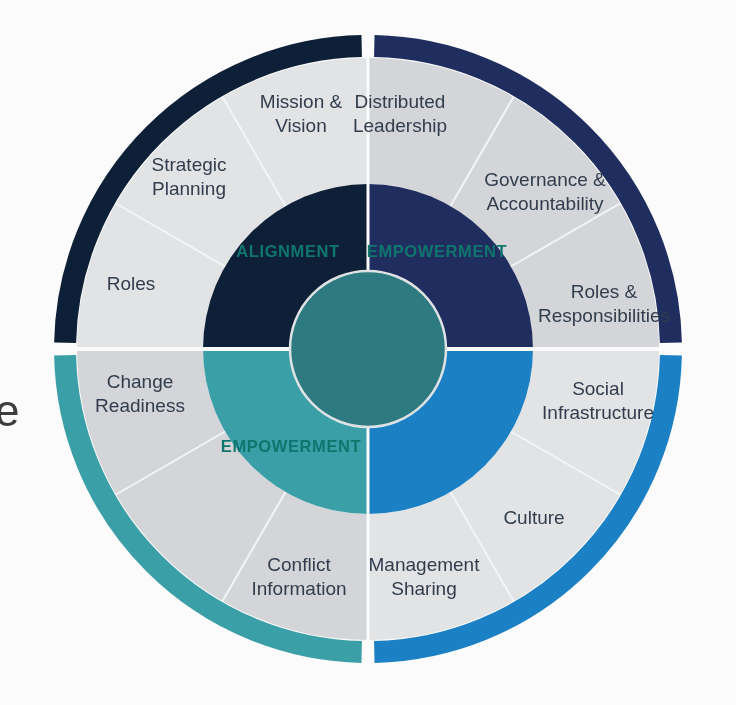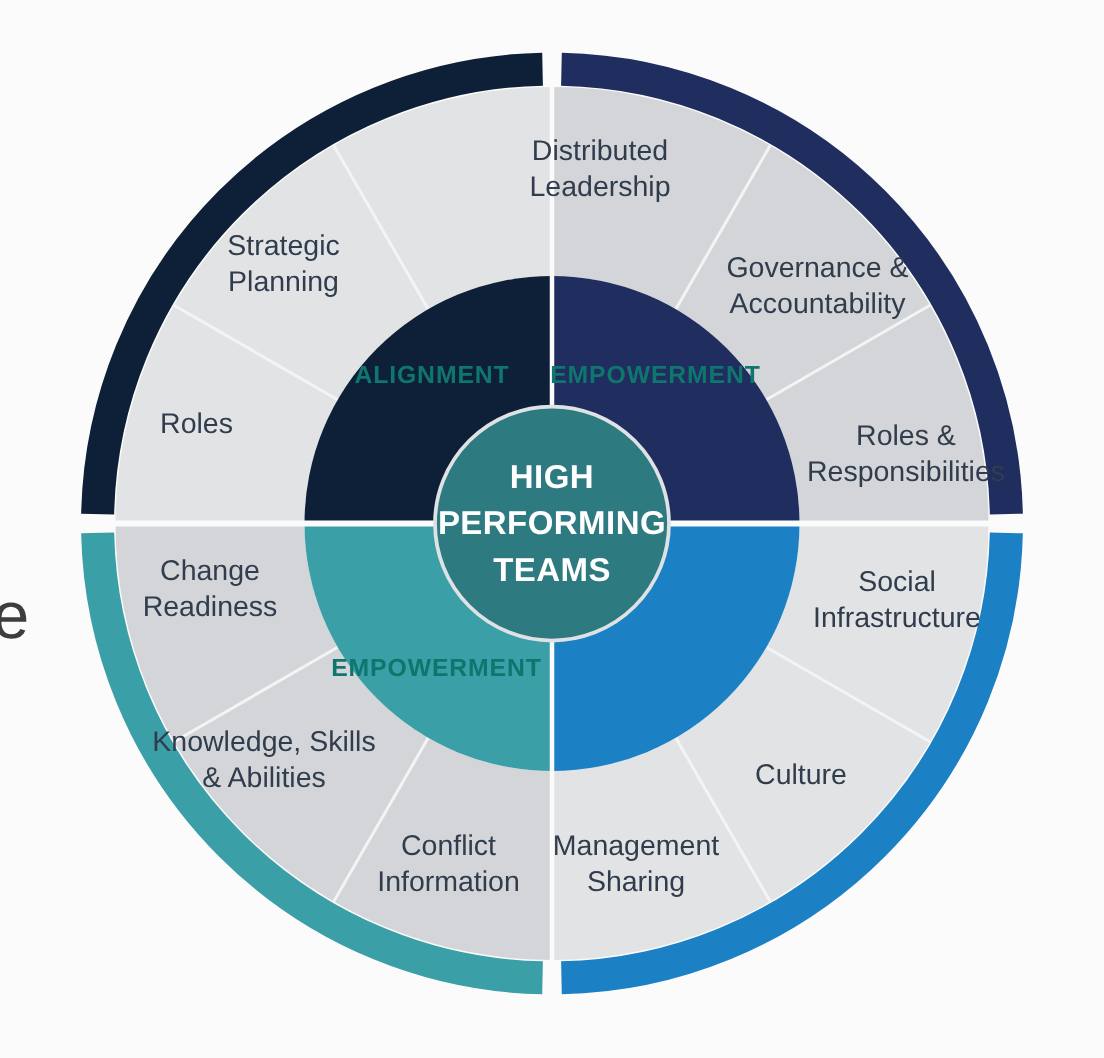--- a/index.html
+++ b/index.html
@@ -68,44 +68,41 @@
     <g stroke="#fbfbfb">
       <line x1="368" y1="279" x2="368" y2="32" stroke-width="3"></line>
       <line x1="368" y1="419" x2="368" y2="666" stroke-width="3"></line>
       <line x1="298" y1="349" x2="51" y2="349" stroke-width="4"></line>
       <line x1="438" y1="349" x2="685" y2="349" stroke-width="4"></line>
     </g>
 
     <circle cx="368" cy="349" r="78" stroke="#dfe2e4" stroke-width="2.5" fill="#2d7a80"></circle>
   </svg>
 
+  <div class="olabel" style="left:301px;top:114px">Mission &amp;
+Vision</div>
   <div class="olabel" style="left:189px;top:177px">Strategic
 Planning</div>
   <div class="olabel" style="left:131px;top:284px">Roles</div>
   <div class="olabel" style="left:400px;top:114px">Distributed
 Leadership</div>
   <div class="olabel" style="left:545px;top:192px">Governance &amp;
 Accountability</div>
   <div class="olabel" style="left:604px;top:304px">Roles &amp;
 Responsibilities</div>
   <div class="olabel" style="left:598px;top:401px">Social
 Infrastructure</div>
   <div class="olabel" style="left:534px;top:518px">Culture</div>
   <div class="olabel" style="left:424px;top:577px">Management
 Sharing</div>
   <div class="olabel" style="left:140px;top:394px">Change
 Readiness</div>
-  <div class="olabel" style="left:176px;top:508px">Knowledge, Skills
-&amp; Abilities</div>
   <div class="olabel" style="left:299px;top:577px">Conflict
 Information</div>
 
   <div class="qlabel" style="left:288px;top:251px">ALIGNMENT</div>
   <div class="qlabel" style="left:437px;top:251px">EMPOWERMENT</div>
   <div class="qlabel" style="left:291px;top:446px">EMPOWERMENT</div>
 
-  <div class="clabel" style="left:368px;top:349px">HIGH
-PERFORMING
-TEAMS</div>
 
   <div class="edge-frag">e</div>
 
 </div>
 
 </body></html>

